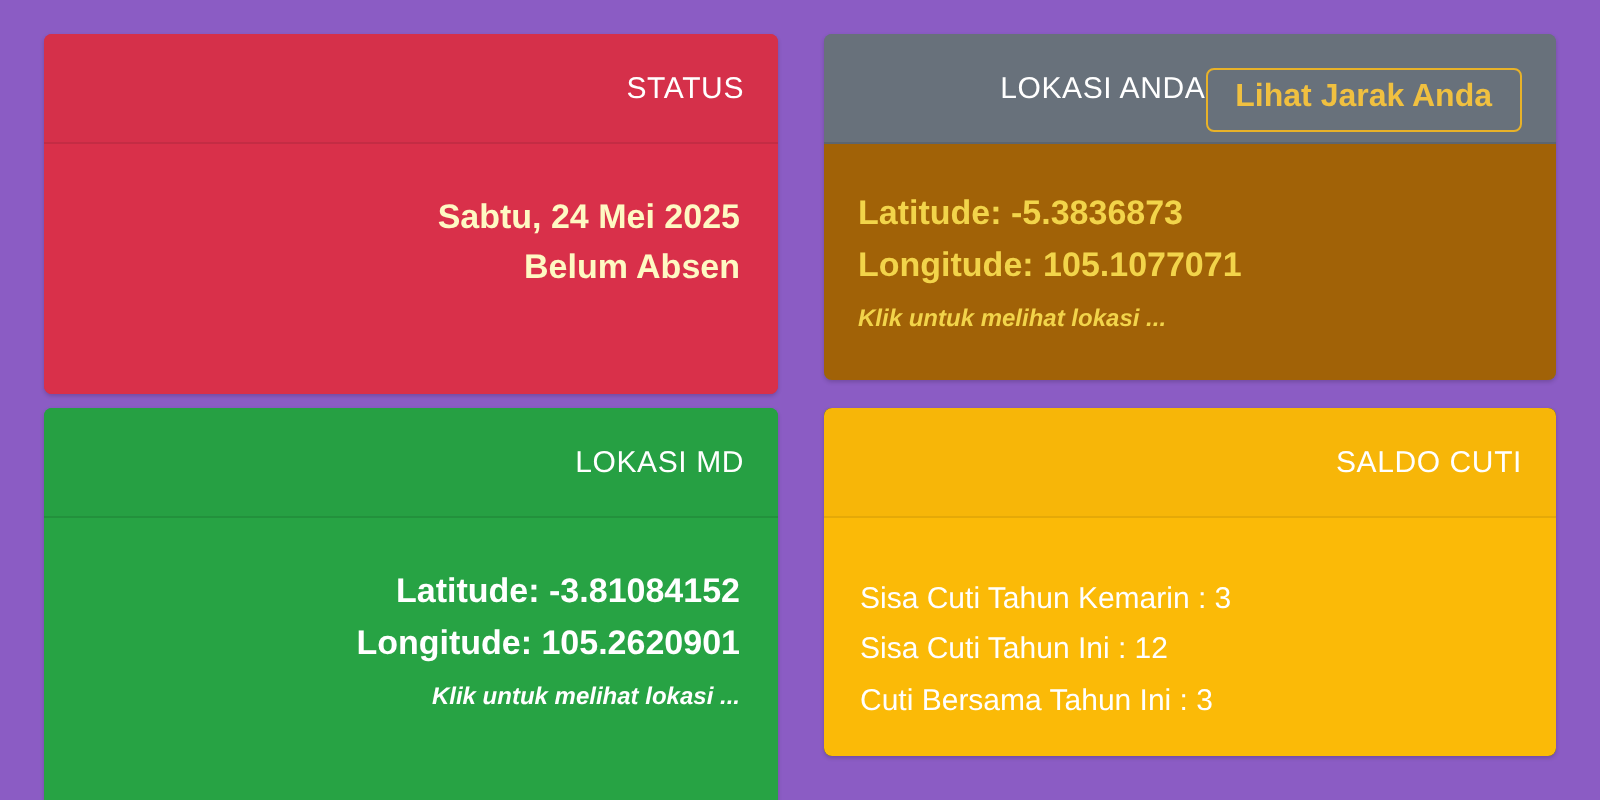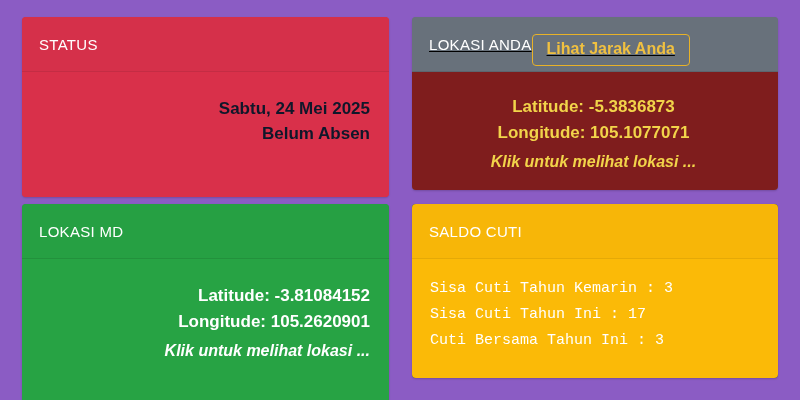--- a/index.html
+++ b/index.html
@@ -30,21 +30,21 @@
     box-shadow: 0 1px 2px rgba(0,0,0,0.18);
     display: flex;
     flex-direction: column;
   }
 
   .card-header {
     height: 55px;
     flex: 0 0 55px;
     display: flex;
     align-items: center;
-    justify-content: flex-start;
+    justify-content: flex-end;
     padding: 0 17px;
     border-bottom: 1px solid rgba(0,0,0,0.10);
   }
 
   .card-title {
     color: #ffffff;
     font-size: 15px;
     font-weight: 400;
     letter-spacing: 0.3px;
     line-height: 1;
@@ -68,44 +68,43 @@
   }
   #card-status .card-header { background: #D5304A; border-bottom-color: rgba(0,0,0,0.08); }
   #card-status .card-body {
     background: #D9304A;
     align-items: flex-end;
     justify-content: flex-start;
     padding-top: 25px;
     padding-right: 19px;
   }
   .status-line {
-    color: #0f172a;
+    color: #fef9c3;
     font-size: 17px;
     font-weight: 700;
     text-align: left;
     line-height: 1.45;
     white-space: nowrap;
   }
 
   
   #card-lokasi-anda {
     left: 412px;
     top: 17px;
     width: 366px;
     height: 173px;
     background: #6B747E;
   }
   #card-lokasi-anda .card-header {
     background: #68717B;
     border-bottom-color: rgba(0,0,0,0.10);
-    text-decoration: underline;
   }
   #card-lokasi-anda .card-body {
-    background: #7f1d1d;
-    align-items: center;
+    background: #a16207;
+    align-items: flex-start;
     justify-content: flex-start;
     padding-top: 22px;
     padding-right: 20px;
   }
 
   .ghost-button {
     border: 1px solid #E8B228;
     background: transparent;
     color: #F0C040;
     font-family: "Liberation Sans", sans-serif;
@@ -120,21 +119,21 @@
   }
 
   .coord-line {
     font-size: 17px;
     font-weight: 700;
     text-align: right;
     line-height: 1.5;
     white-space: nowrap;
   }
   .coord-hint {
-    font-size: 16px;
+    font-size: 12px;
     font-weight: 700;
     font-style: italic;
     text-align: right;
     line-height: 1.4;
     margin-top: 6px;
     white-space: nowrap;
     cursor: pointer;
   }
 
   #card-lokasi-anda .coord-line,
@@ -164,24 +163,23 @@
     left: 412px;
     top: 204px;
     width: 366px;
     height: 174px;
     background: #14532d;
   }
   #card-saldo-cuti .card-header { background: #F7B608; border-bottom-color: rgba(0,0,0,0.07); }
   #card-saldo-cuti .card-body {
     background: #FBBA07;
     align-items: flex-start;
-    justify-content: flex-start;
+    justify-content: flex-end;
     padding-top: 17px;
     padding-left: 18px;
-    font-family: Liberation Mono, monospace;
   }
   .saldo-line {
     color: #ffffff;
     font-size: 15px;
     font-weight: 400;
     text-align: left;
     line-height: 1.72;
     white-space: nowrap;
   }
 </style>
@@ -222,18 +220,18 @@
       <div class="coord-hint">Klik untuk melihat lokasi ...</div>
     </div>
   </div>
 
   <div class="card" id="card-saldo-cuti">
     <div class="card-header">
       <span class="card-title">SALDO CUTI</span>
     </div>
     <div class="card-body">
       <div class="saldo-line">Sisa Cuti Tahun Kemarin : 3</div>
-      <div class="saldo-line">Sisa Cuti Tahun Ini : 17</div>
+      <div class="saldo-line">Sisa Cuti Tahun Ini : 12</div>
       <div class="saldo-line">Cuti Bersama Tahun Ini : 3</div>
     </div>
   </div>
 
 </div>
 
 </body></html>

